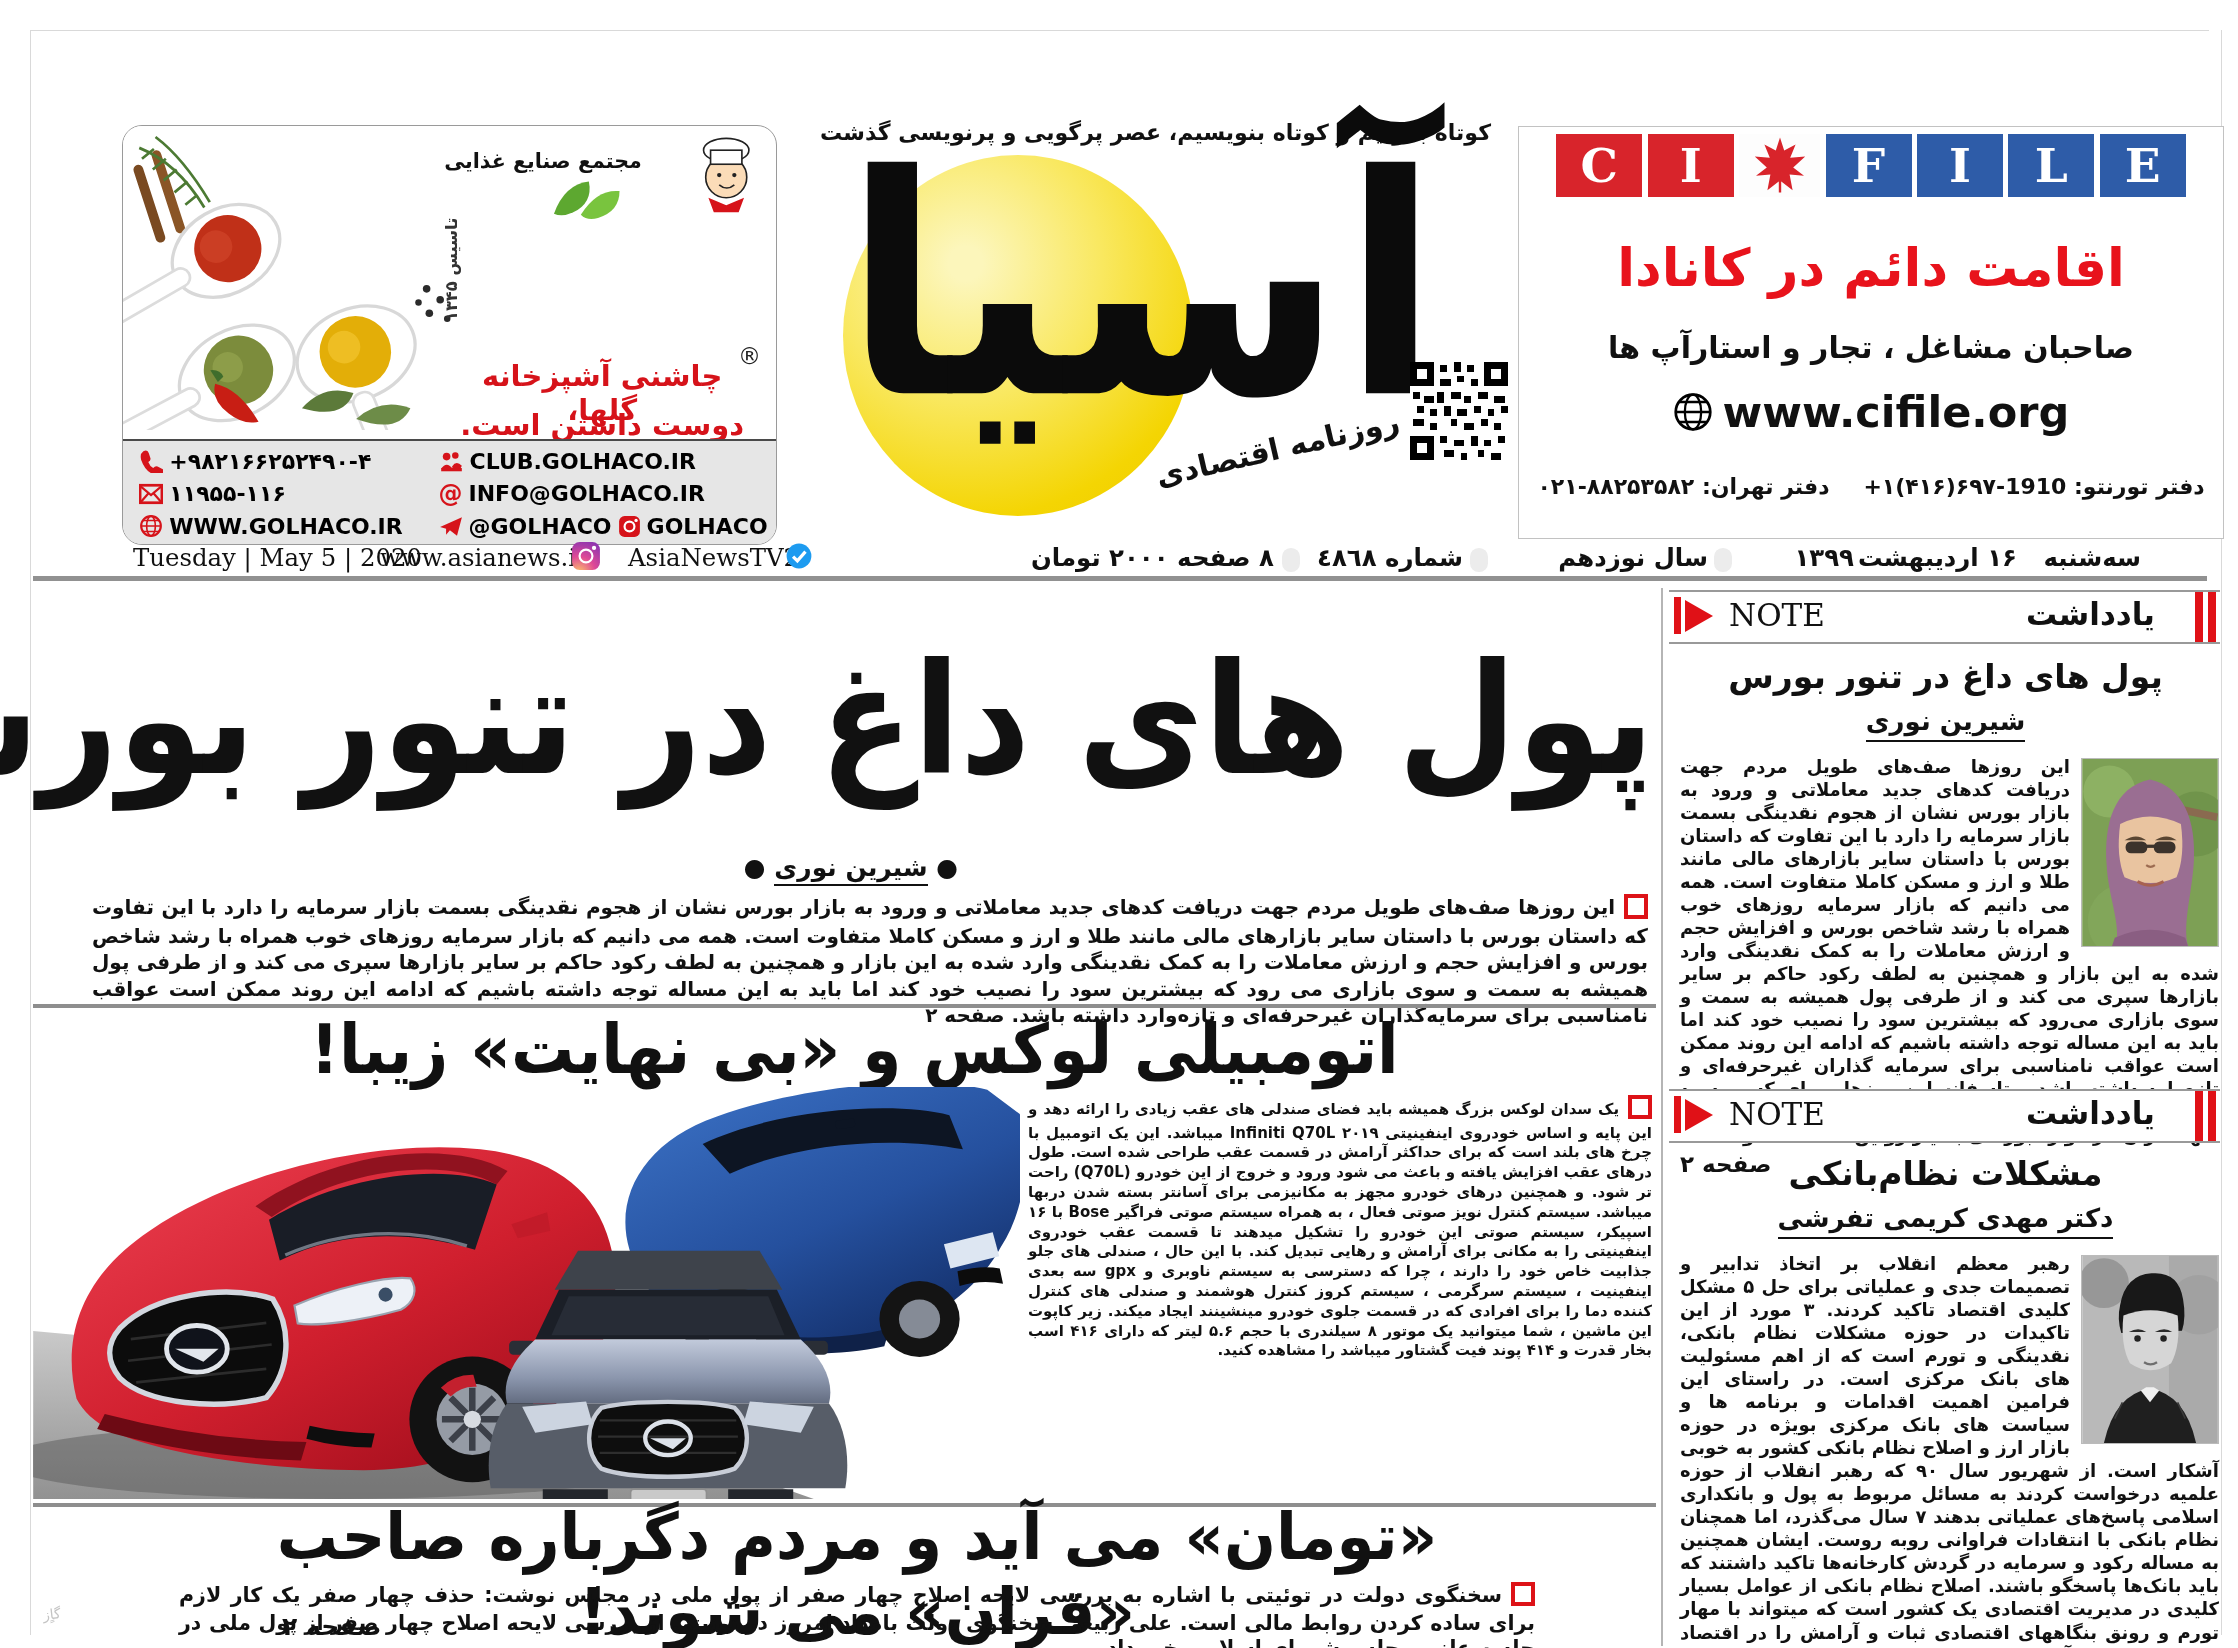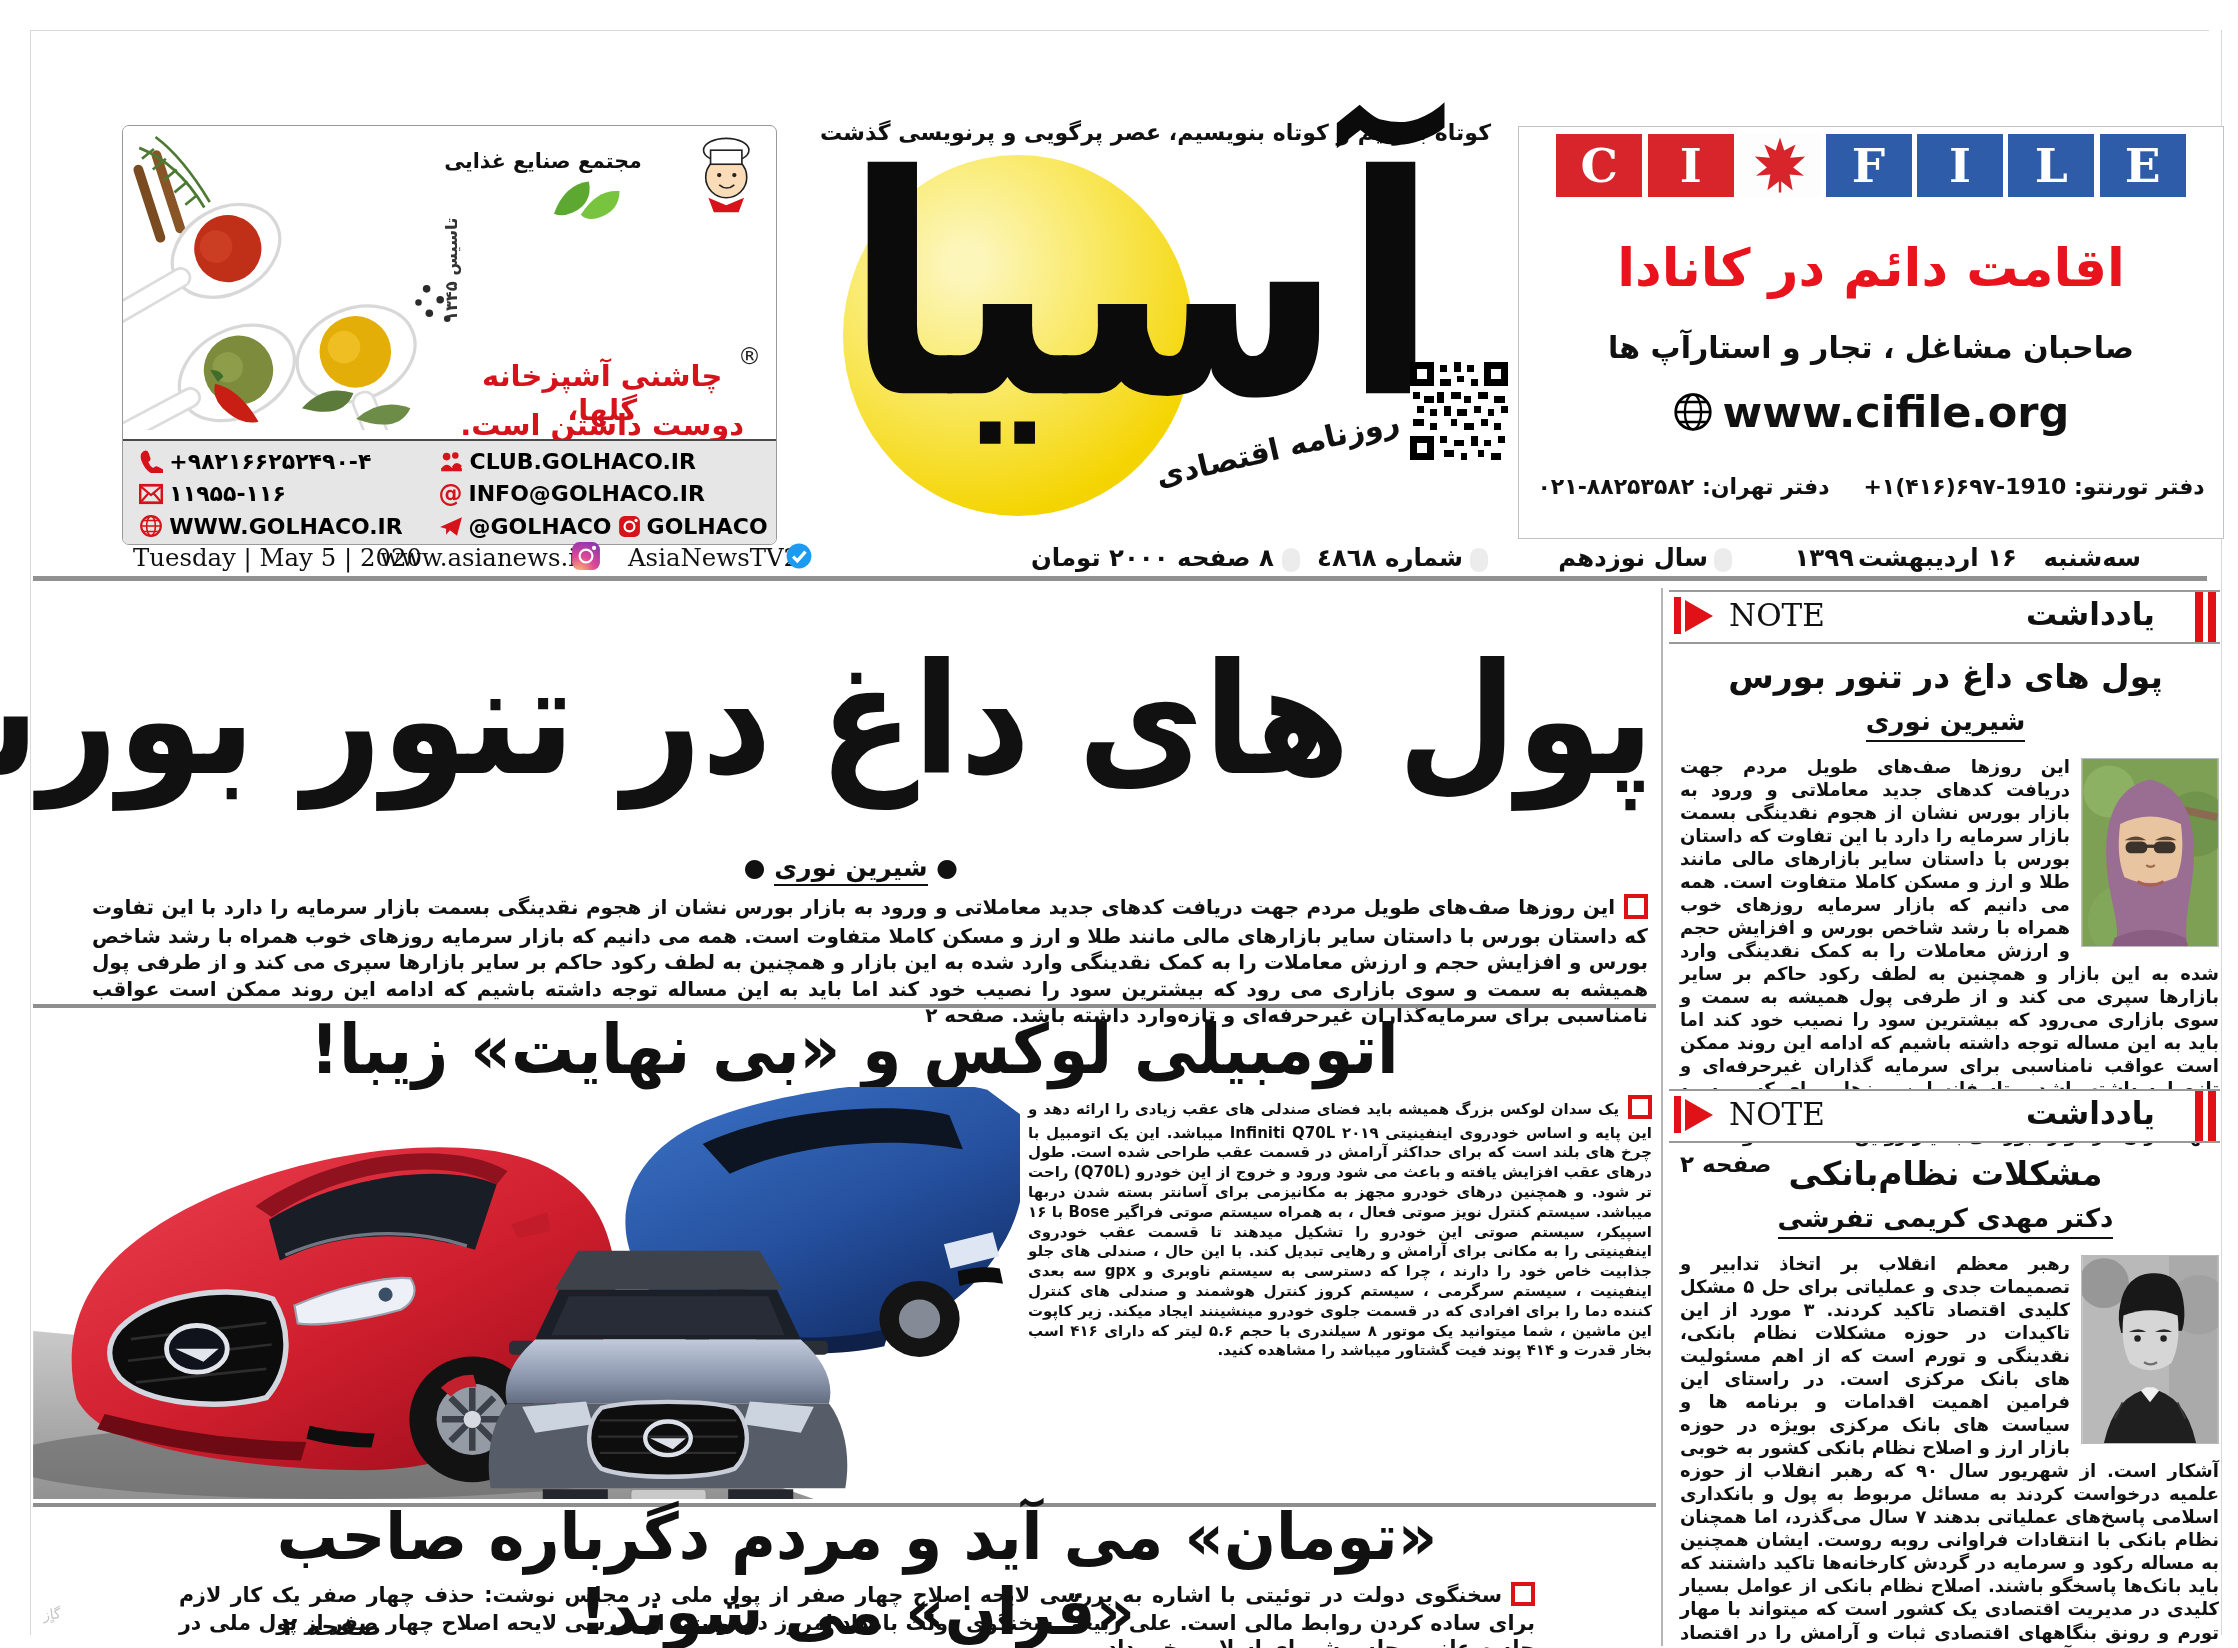--- a/index.html
+++ b/index.html
@@ -8,21 +8,21 @@
   .abs{position:absolute;}
   .rtl{direction:rtl;unicode-bidi:plaintext;}
   .just{text-align:justify;}
   .serif{font-family:"DejaVu Serif","Liberation Serif",serif;}
   .frame-line{position:absolute;background:#d9d9d9;}
   .redsq{display:inline-block;width:16.3px;height:16.3px;border:4.9px solid #dd1217;background:#fff;
          vertical-align:middle;margin-left:8.7px;margin-bottom:4.3px;}
   .pageref{font-weight:bold;white-space:nowrap;}
 
   
-  #golha{left:122px;top:125px;width:653px;height:418px;border:1.6px solid #9a9a9a;border-radius:7px;
+  #golha{left:122px;top:125px;width:653px;height:418px;border:1.6px solid #9a9a9a;border-radius:20px;
          background:#fff;overflow:hidden;}
   #golha .label-top{position:absolute;right:92px;top:23px;width:282px;text-align:center;
          font-size:20.6px;font-weight:bold;}
   #golha .established{position:absolute;left:319px;top:92px;height:179px;writing-mode:vertical-rl;
          transform:rotate(180deg);font-size:16.3px;font-weight:bold;color:#333;letter-spacing:3.3px;}
   #golha .logo{position:absolute;right:33px;top:81px;width:282px;text-align:center;font-size:108px;
          font-weight:bold;color:#cf1118;line-height:1;text-shadow:0 0 1.6px #7d0006;}
   #golha .rmark{position:absolute;right:15px;top:217px;font-size:23px;color:#222;}
   #golha .slogan1,#golha .slogan2{position:absolute;right:16.3px;width:315px;text-align:center;
          color:#d6131a;font-weight:bold;font-size:29px;}

